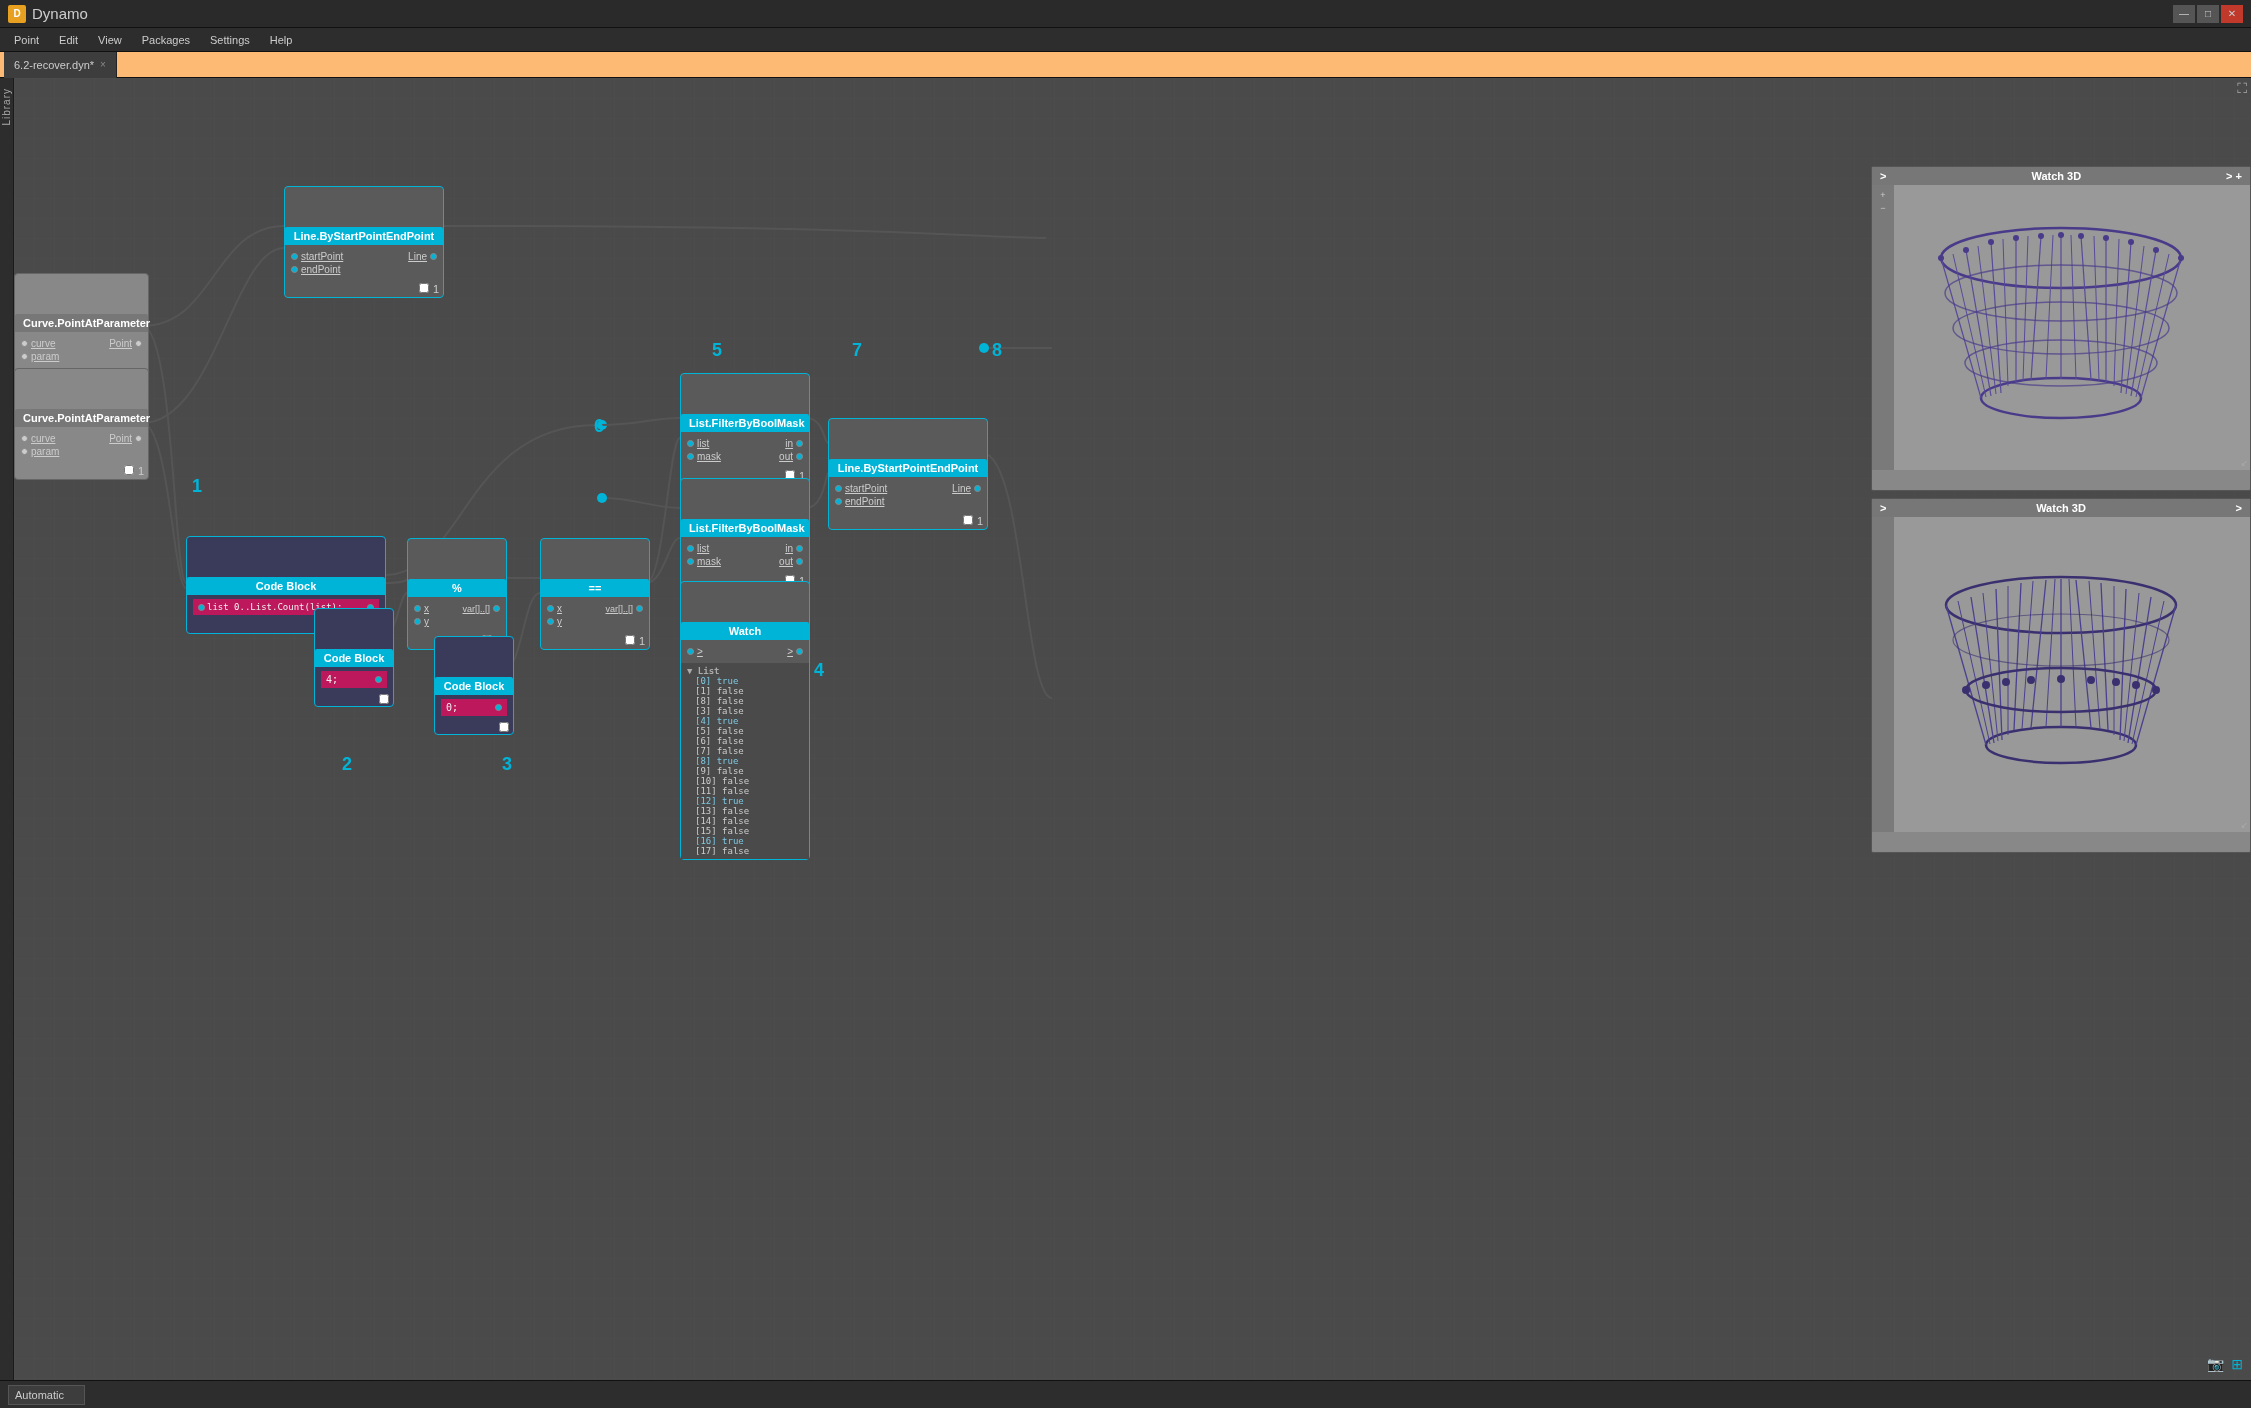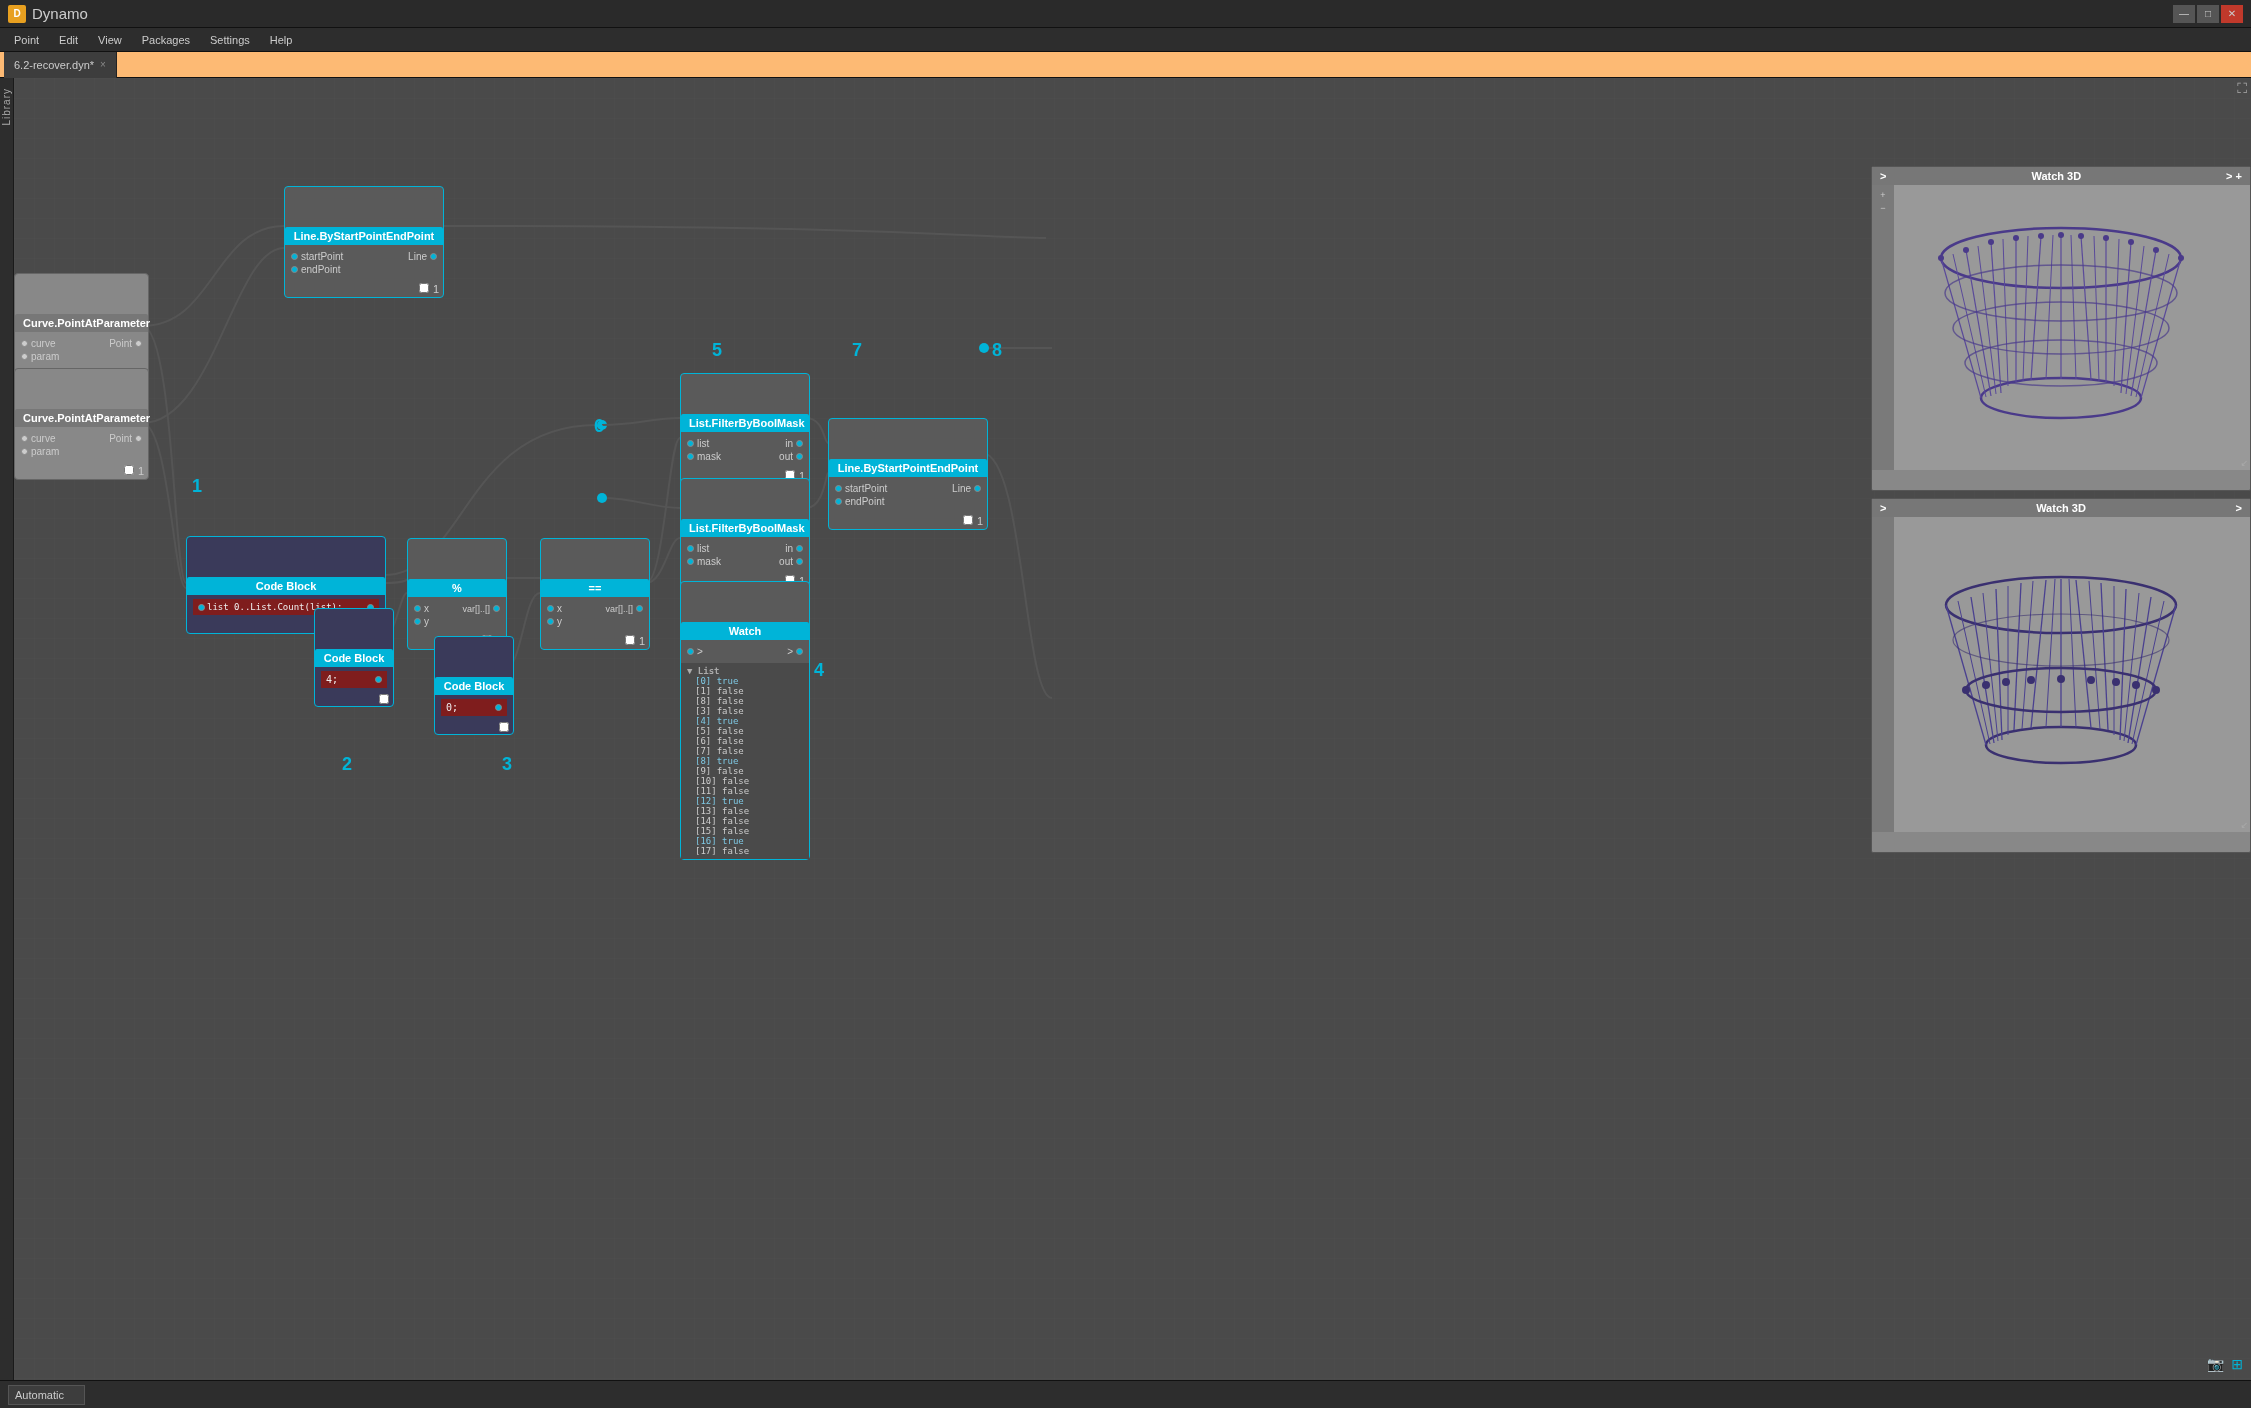--- a/index.html
+++ b/index.html
@@ -139,20 +139,21 @@
     .node-body {
       padding: 4px 6px;
     }
     .port-row {
       display: flex;
       justify-content: space-between;
       align-items: center;
       margin: 2px 0;
       font-size: 10px;
       color: #ccc;
+      text-decoration: underline;
     }
     .port-left { display: flex; align-items: center; gap: 3px; }
     .port-right { display: flex; align-items: center; gap: 3px; }
     .port-dot {
       width: 7px; height: 7px;
       background: #ccc;
       border-radius: 50%;
       border: 1px solid #888;
     }
     .port-dot.blue { background: #00b4d8; }
@@ -175,21 +176,21 @@
 
     
     .node-code {
       background: #3a3a5a;
       border-color: #00b4d8;
     }
     .node-code .node-header {
       background: #00b4d8;
     }
     .code-content {
-      background: #7f1d1d;
+      background: #be185d;
       padding: 3px 5px;
       font-family: monospace;
       font-size: 10px;
       color: #eee;
       display: flex;
       align-items: center;
       gap: 2px;
     }
 
     

